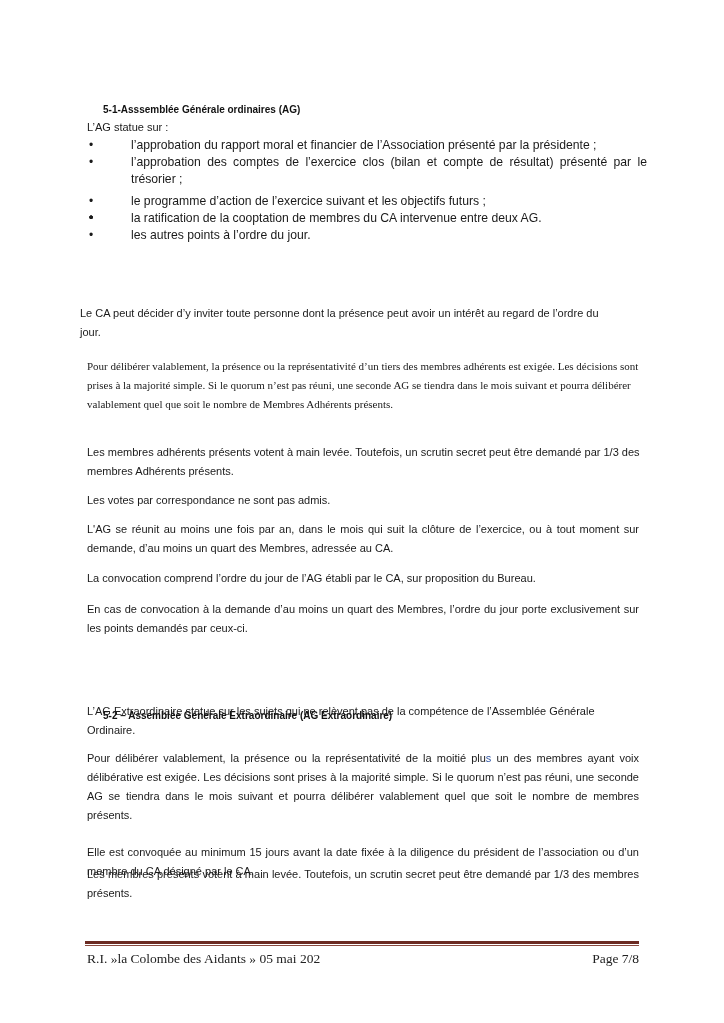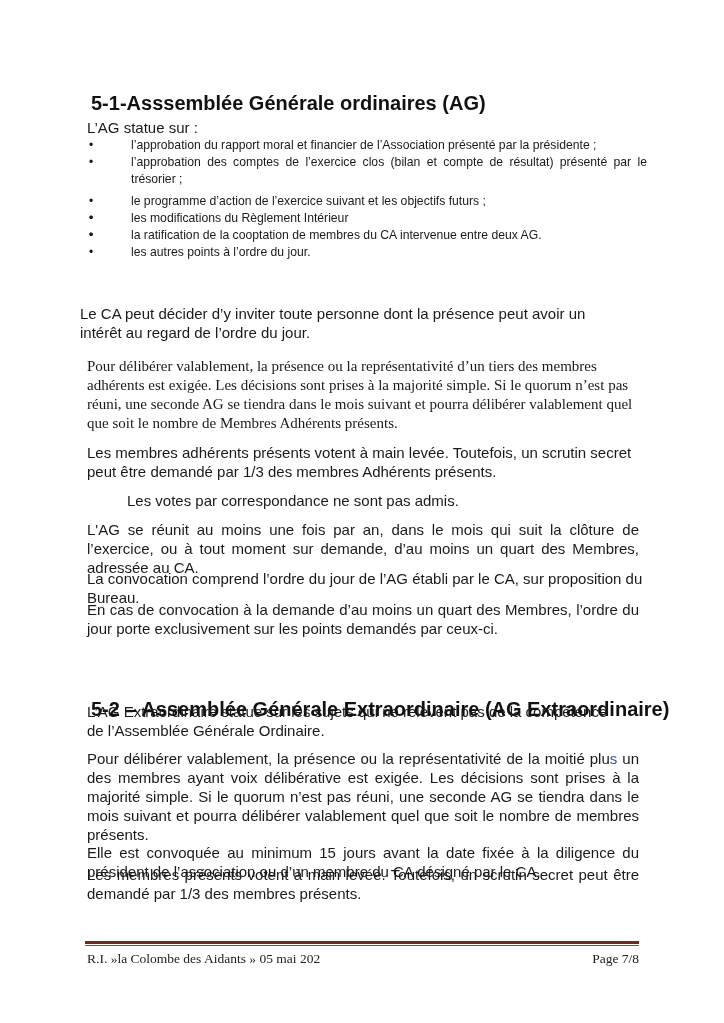--- a/index.html
+++ b/index.html
@@ -1,20 +1,20 @@
 <!DOCTYPE html>
 <html><head>
 <meta charset="utf-8">
 <style>
   html, body { margin: 0; padding: 0; background: #ffffff; }
   body { width: 724px; height: 1023px; position: relative; overflow: hidden;
          font-family: "Liberation Sans", sans-serif; color: #1a1a1a; }
   .page { position: absolute; left: 0; top: 0; width: 724px; height: 1023px; }
-  .h { position: absolute; left: 87px; font-weight: bold; font-size: 20px; color: #111; margin: 4px; }
-  .p { position: absolute; font-size: 15px; line-height: 19px; margin: 0; }
+  .h { position: absolute; left: 87px; font-weight: bold; font-size: 10px; color: #111; margin: 16px; }
+  .p { position: absolute; font-size: 11px; line-height: 19px; margin: 0; }
   .just { text-align: justify; text-align-last: left; }
   ul.bul { position: absolute; left: 87px; top: 137px; width: 560px; margin: 0; padding: 0; list-style: none; font-size: 12.2px; }
   ul.bul li { position: relative; padding-left: 44px; line-height: 17.2px; }
   ul.bul li .dot { position: absolute; left: 2px; top: 0; font-size: 12px; }
   .rule { position: absolute; left: 85px; width: 554px; }
   .rule.thick { top: 941px; height: 3px; background: #6b2a22; }
   .rule.thin { top: 945px; height: 1px; background: #8a4a40; }
   .footer { position: absolute; top: 951px; font-family: "Liberation Serif", serif; font-size: 13.5px; color: #222; }
   .blue { color: #2f55a4; }
 </style>
@@ -25,33 +25,33 @@
 
   <h2 class="h" style="top:88px;">5-1-Asssemblée  Générale ordinaires (AG)</h2>
 
   <p class="p" style="left:87px; top:118px;">L’AG  statue sur :</p>
 
   <ul class="bul">
     <li><span class="dot">•</span><span>l’approbation du rapport moral et financier de l’Association présenté par la présidente ;</span></li>
     <li class="just" style="width:516px; text-align:justify;"><span class="dot">•</span><span>l’approbation des comptes de l’exercice clos (bilan et compte de résultat) présenté par le trésorier ;</span></li>
     <li style="margin-top:4px;"><span class="dot">•</span><span>le programme d’action de l’exercice suivant et les objectifs futurs ;</span></li>
     <li><span class="dot">•</span></li>
-    <li><span class="dot">•</span><span>les modifications du Règlement Intérieur</span></li>
+    <li><span class="dot">•</span></li>
     <li><span class="dot">•</span></li>
     <li><span class="dot">•</span><span>la ratification de la cooptation de membres  du CA intervenue  entre deux  AG.</span></li>
     <li><span class="dot">•</span><span>les autres points  à  l’ordre du jour.</span></li>
   </ul>
 
   <p class="p" style="left:80px; top:304px; width:540px;">Le CA peut décider d’y inviter toute personne dont la présence peut avoir un intérêt au regard de l’ordre du jour.</p>
 
   <p class="p" style="left:87px; top:357px; width:556px;font-family:Liberation Serif, serif;">Pour délibérer valablement, la présence ou la représentativité d’un tiers des membres adhérents est exigée. Les décisions sont prises à la majorité simple. Si le quorum n’est pas réuni, une seconde AG se tiendra dans le mois suivant et pourra délibérer valablement quel que soit le nombre de Membres  Adhérents présents.</p>
 
   <p class="p" style="left:87px; top:443px; width:556px;">Les membres adhérents présents votent à main levée. Toutefois, un scrutin secret peut être demandé par 1/3 des membres Adhérents présents.</p>
 
-  <p class="p" style="left:87px; top:491px; width:556px;margin-left:40px;">Les votes par correspondance ne sont pas admis.</p>
+  <p class="p" style="left:87px; top:491px; width:556px;">Les votes par correspondance ne sont pas admis.</p>
 
   <p class="p just" style="left:87px; top:520px; width:552px;">L'AG se réunit au moins une fois par an, dans le mois qui suit la clôture de l’exercice, ou à tout moment sur demande, d’au moins un quart des Membres, adressée au CA.</p>
 
   <p class="p" style="left:87px; top:569px; width:556px;">La convocation comprend l’ordre du jour de l’AG établi par le CA, sur proposition du Bureau.</p>
 
   <p class="p just" style="left:87px; top:600px; width:552px;">En cas de convocation à la demande d’au moins un quart des Membres, l’ordre du jour porte exclusivement sur les points demandés par ceux-ci.</p>
 
   <h2 class="h" style="top:694px;">5-2 – Assemblée  Générale  Extraordinaire (AG Extraordinaire)</h2>
 
   <p class="p" style="left:87px; top:702px; width:540px;">L’AG Extraordinaire statue sur les sujets qui ne relèvent pas de la compétence de l’Assemblée Générale Ordinaire.</p>

